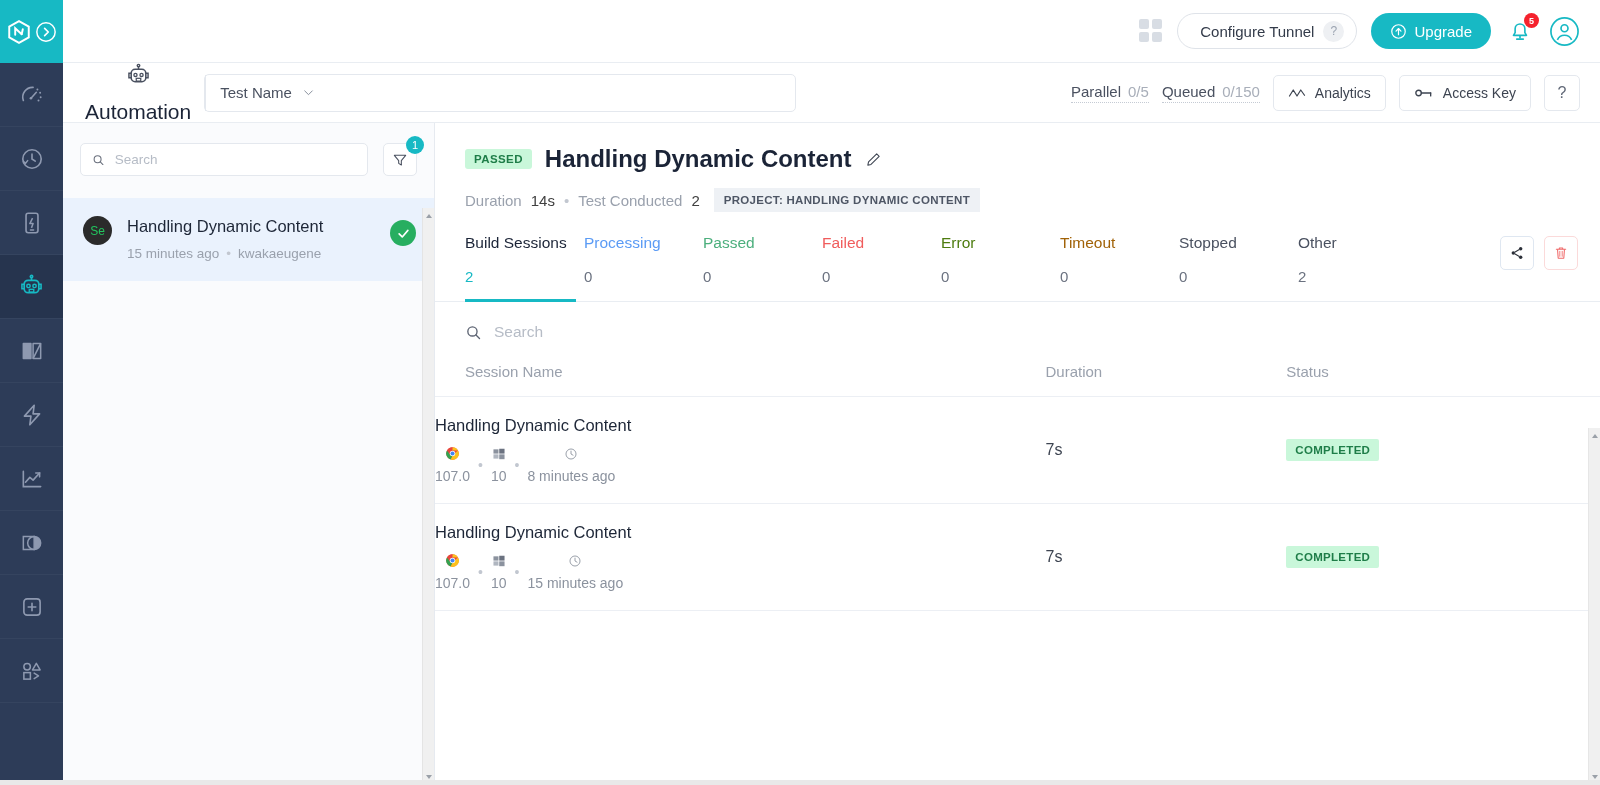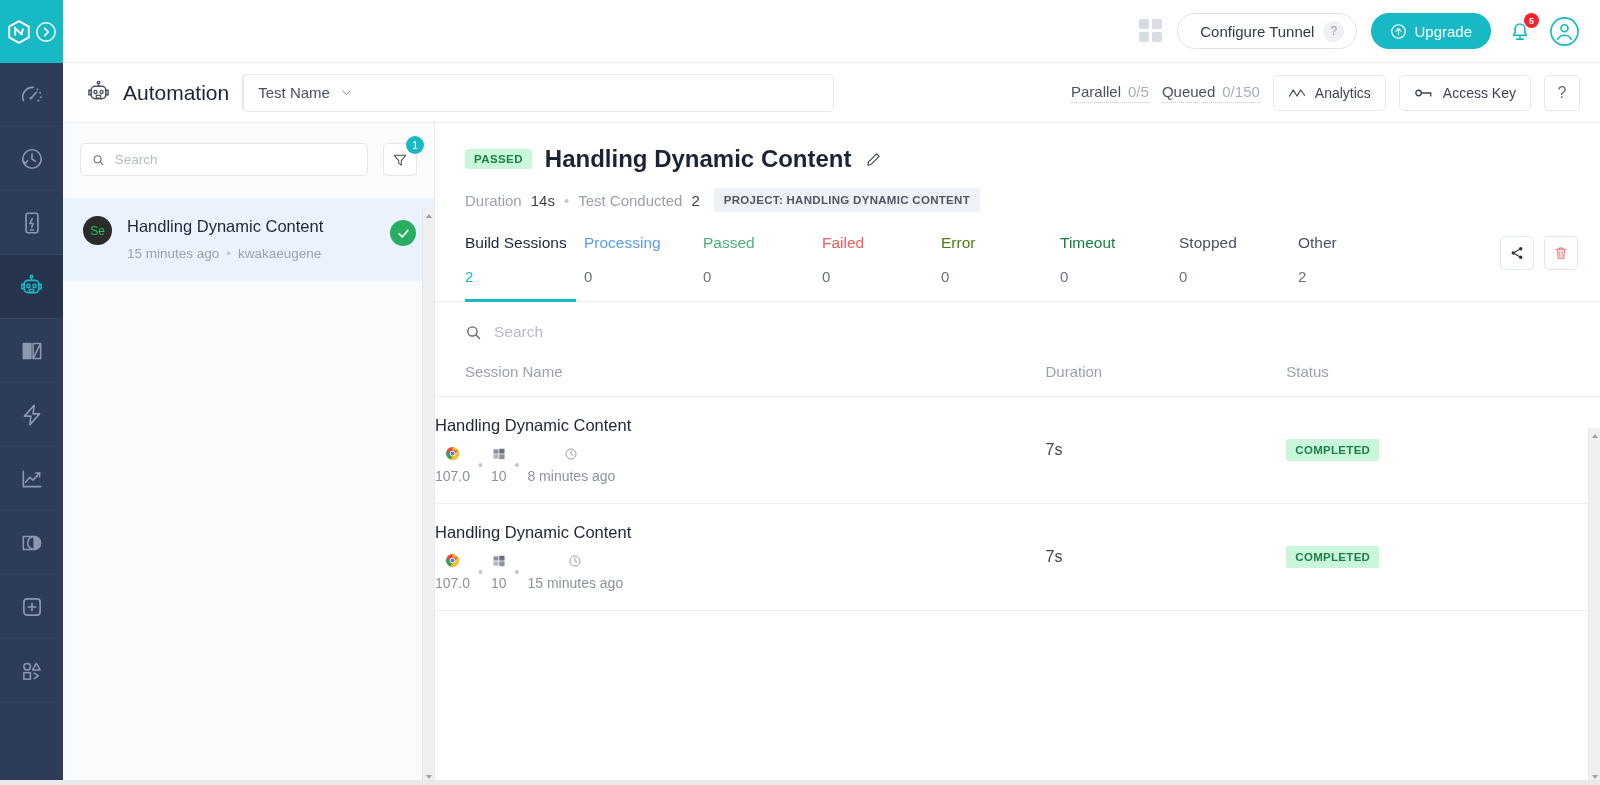--- a/index.html
+++ b/index.html
@@ -62,21 +62,21 @@
     font-weight: bold;
   }
   .avatar-btn { width: 31px; height: 31px; cursor: pointer; }
 
   
   .subheader {
     position: absolute; left: 63px; top: 63px; width: 1537px; height: 60px;
     background: #fff; border-bottom: 1px solid #e9edf2;
     display: flex; align-items: center; padding: 0 20px 0 22px; gap: 0;
   }
-  .page-title { display: flex; align-items: center; gap: 11px; margin-right: 13px; }
+  .page-title { display: flex; align-items: center; gap: 11px; margin-right: 13px; flex-direction: column; }
   .page-title-text { font-size: 21px; color: #1b2437; }
   .search-wrap {
     display: flex; align-items: center; height: 38px; width: 592px;
     border: 1px solid #e4e8ee; border-radius: 5px; background: #fff;
   }
   .search-inner { flex: 1; display: flex; align-items: center; gap: 11px; padding-left: 14px; }
   .search-inner input {
     border: none; outline: none; font-size: 15px; color: #333; width: 100%;
     font-family: "Liberation Sans", sans-serif; background: transparent;
   }
@@ -488,21 +488,21 @@
         </div>
         <div class="tab">
           <span class="lbl" style="color:#f05c5c">Failed</span>
           <span class="cnt">0</span>
         </div>
         <div class="tab">
           <span class="lbl" style="color:#4d7c0f">Error</span>
           <span class="cnt">0</span>
         </div>
         <div class="tab">
-          <span class="lbl" style="color:#15803d">Timeout</span>
+          <span class="lbl" style="color:#a16207">Timeout</span>
           <span class="cnt">0</span>
         </div>
         <div class="tab">
           <span class="lbl" style="color:#4a5160">Stopped</span>
           <span class="cnt">0</span>
         </div>
         <div class="tab">
           <span class="lbl" style="color:#4a5160">Other</span>
           <span class="cnt">2</span>
         </div>

